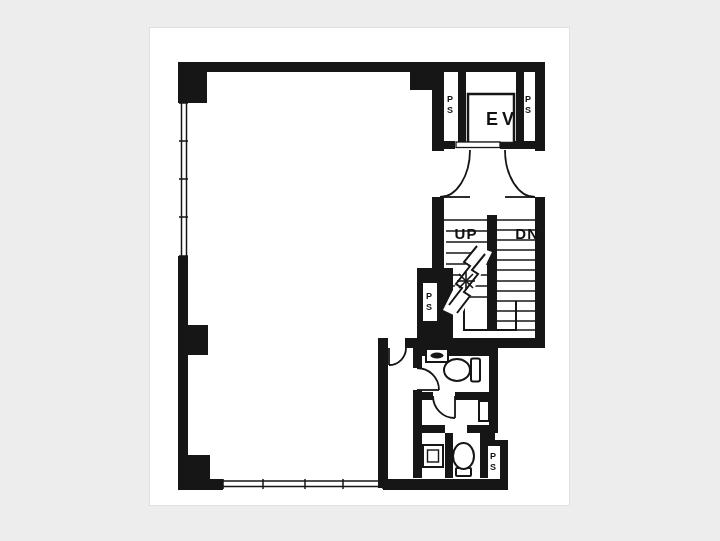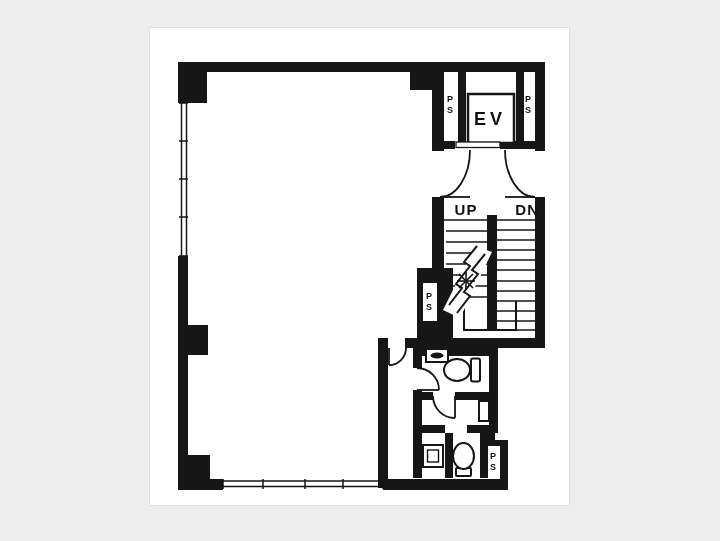--- a/index.html
+++ b/index.html
@@ -3,22 +3,22 @@
 <meta charset="utf-8">
 <style>
   html,body{margin:0;padding:0;background:#ededed;}
   .stage{position:relative;width:720px;height:541px;background:#ededed;overflow:hidden;
          font-family:"Liberation Sans", sans-serif;}
   .paper{position:absolute;left:150px;top:28px;width:419px;height:477px;background:#ffffff;
          box-shadow:0 0 0 1px #e0e0e0;}
   svg{position:absolute;left:0;top:0;}
   .lbl{position:absolute;color:#111;font-weight:bold;text-align:center;
        -webkit-user-select:none;user-select:none;line-height:1;}
-  .lbl-ev{font-size:18px;letter-spacing:4px;}
-  .lbl-stair{font-size:15px;letter-spacing:1px;}
+  .lbl-ev{font-size:18px;letter-spacing:4px;padding-left:12px;}
+  .lbl-stair{font-size:15px;letter-spacing:1px;margin-top:24px;}
   .lbl-ps{font-size:9px;letter-spacing:0;writing-mode:vertical-lr;text-orientation:upright;
           line-height:1;letter-spacing:1px;}
 </style>
 </head>
 <body>
 
 <div class="stage">
   <div class="paper"></div>
 
   <svg width="720" height="541" viewBox="0 0 720 541">

